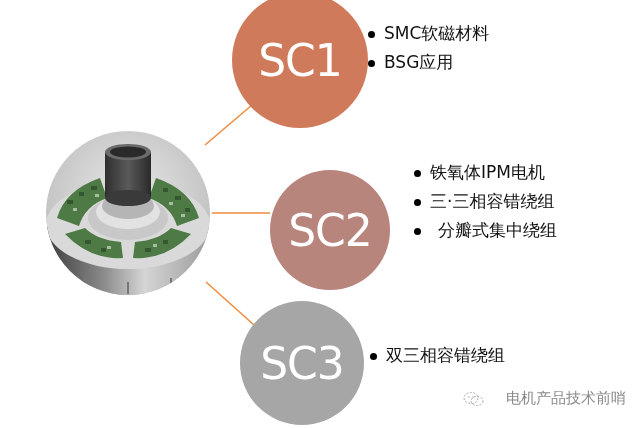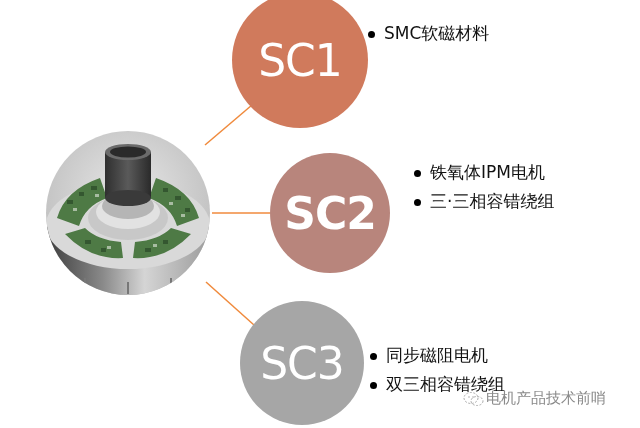--- a/index.html
+++ b/index.html
@@ -5,33 +5,33 @@
     html, body { margin: 0; padding: 0; background: #ffffff; }
     body { width: 640px; height: 428px; position: relative; overflow: hidden;
            font-family: "DejaVu Sans", "Liberation Sans", sans-serif; }
     .canvas { position: absolute; left: 0; top: 0; width: 640px; height: 428px; }
     .connectors { position: absolute; left: 0; top: 0; }
     .motor { position: absolute; left: 45px; top: 130px; width: 166px; height: 166px; }
     .sc-circle { position: absolute; border-radius: 50%; display: flex; align-items: center;
                  justify-content: center; color: #ffffff; font-family: "DejaVu Sans", sans-serif;
                  font-size: 44px; letter-spacing: -1px; }
     .sc1 { left: 232px; top: -8px; width: 136px; height: 136px; }
-    .sc2 { left: 270px; top: 153px; width: 120px; height: 120px; font-weight: bold; }
+    .sc2 { left: 270px; top: 170px; width: 120px; height: 120px; }
     .sc3 { left: 240px; top: 301px; width: 124px; height: 124px; }
     .bullets { position: absolute; margin: 0; padding: 0; list-style: none; color: #111;
                font-size: 17px; }
     .bullets li { position: relative; padding-left: 18px; white-space: nowrap; }
     .bullets li::before { content: ""; position: absolute; left: 2px; top: 50%;
                           width: 7px; height: 7px; margin-top: -3px; background: #000; border-radius: 50%; }
     .list1 { left: 366px; top: 19px; line-height: 29px; }
     .list2 { left: 412px; top: 158px; line-height: 29px; }
     .list3 { left: 368px; top: 341px; line-height: 29px; }
     .list2 li.indent span { padding-left: 8px; }
     .watermark { position: absolute; left: 462px; top: 389px; font-size: 15px; color: #8a8a8a;
-                 display: flex; align-items: center; gap: 0; }
+                 display: flex; align-items: center; gap: 20px; }
     .wm-icon { width: 24px; height: 18px; }
   </style>
 </head>
 <body>
 
 <div class="canvas">
 
   <svg class="connectors" width="640" height="428">
     <line x1="205" y1="145" x2="252" y2="105" stroke="#F08A3C" stroke-width="1.5"></line>
     <line x1="212" y1="213" x2="270" y2="213" stroke="#F08A3C" stroke-width="1.5"></line>
@@ -113,29 +113,30 @@
   </div>
   <div class="sc-circle sc2" style="background:#B8857C;">
     <span>SC2</span>
   </div>
   <div class="sc-circle sc3" style="background:#A6A6A6;">
     <span>SC3</span>
   </div>
 
   <ul class="bullets list1">
     <li><span>SMC软磁材料</span></li>
+    <li><span>BSG应用</span></li>
   </ul>
 
   <ul class="bullets list2">
     <li><span>铁氧体IPM电机</span></li>
     <li><span>三·三相容错绕组</span></li>
+    <li class="indent"><span>分瓣式集中绕组</span></li>
   </ul>
 
   <ul class="bullets list3">
-    <li><span>同步磁阻电机</span></li>
     <li><span>双三相容错绕组</span></li>
   </ul>
 
   <div class="watermark">
     <svg class="wm-icon" viewBox="0 0 24 18">
       <ellipse cx="9" cy="8" rx="7" ry="5.5" fill="none" stroke="#aaa" stroke-width="1" stroke-dasharray="2 1.5"></ellipse>
       <ellipse cx="15" cy="11" rx="6" ry="4.5" fill="none" stroke="#aaa" stroke-width="1" stroke-dasharray="2 1.5"></ellipse>
       <circle cx="7" cy="7" r="0.8" fill="#aaa"></circle>
         <circle cx="11" cy="7" r="0.8" fill="#aaa"></circle>
     </svg>

